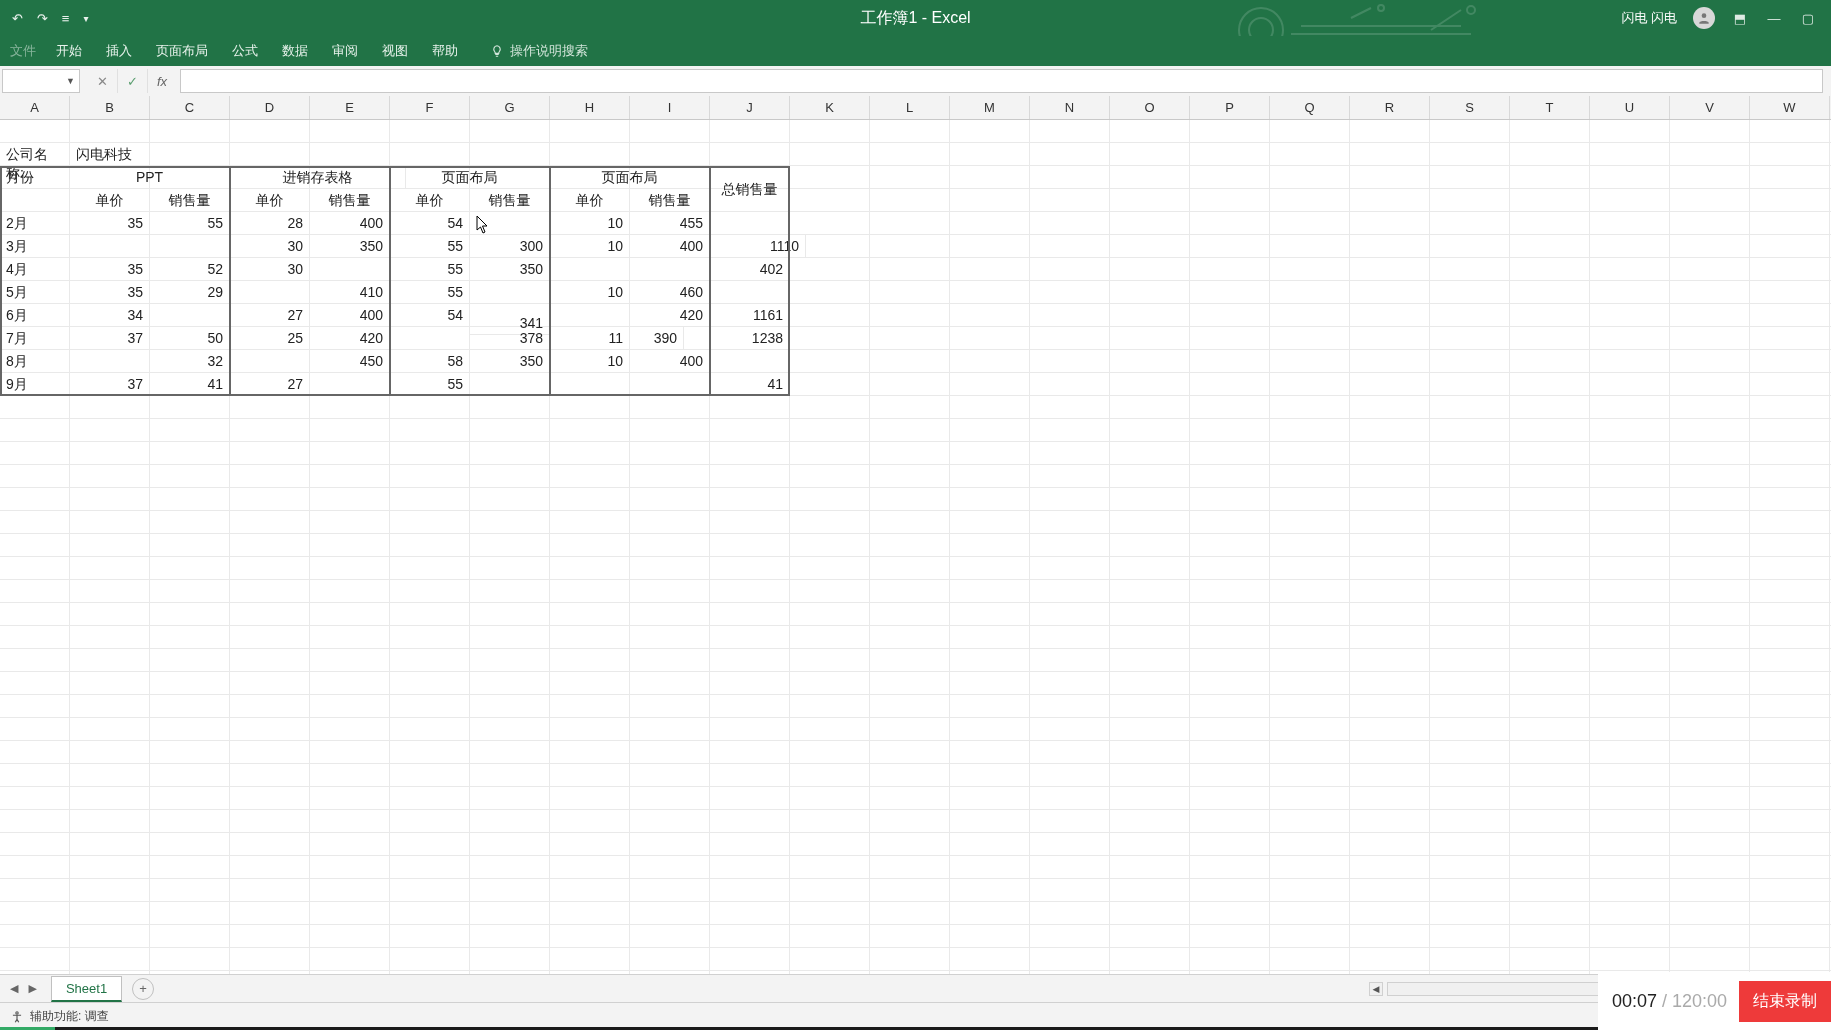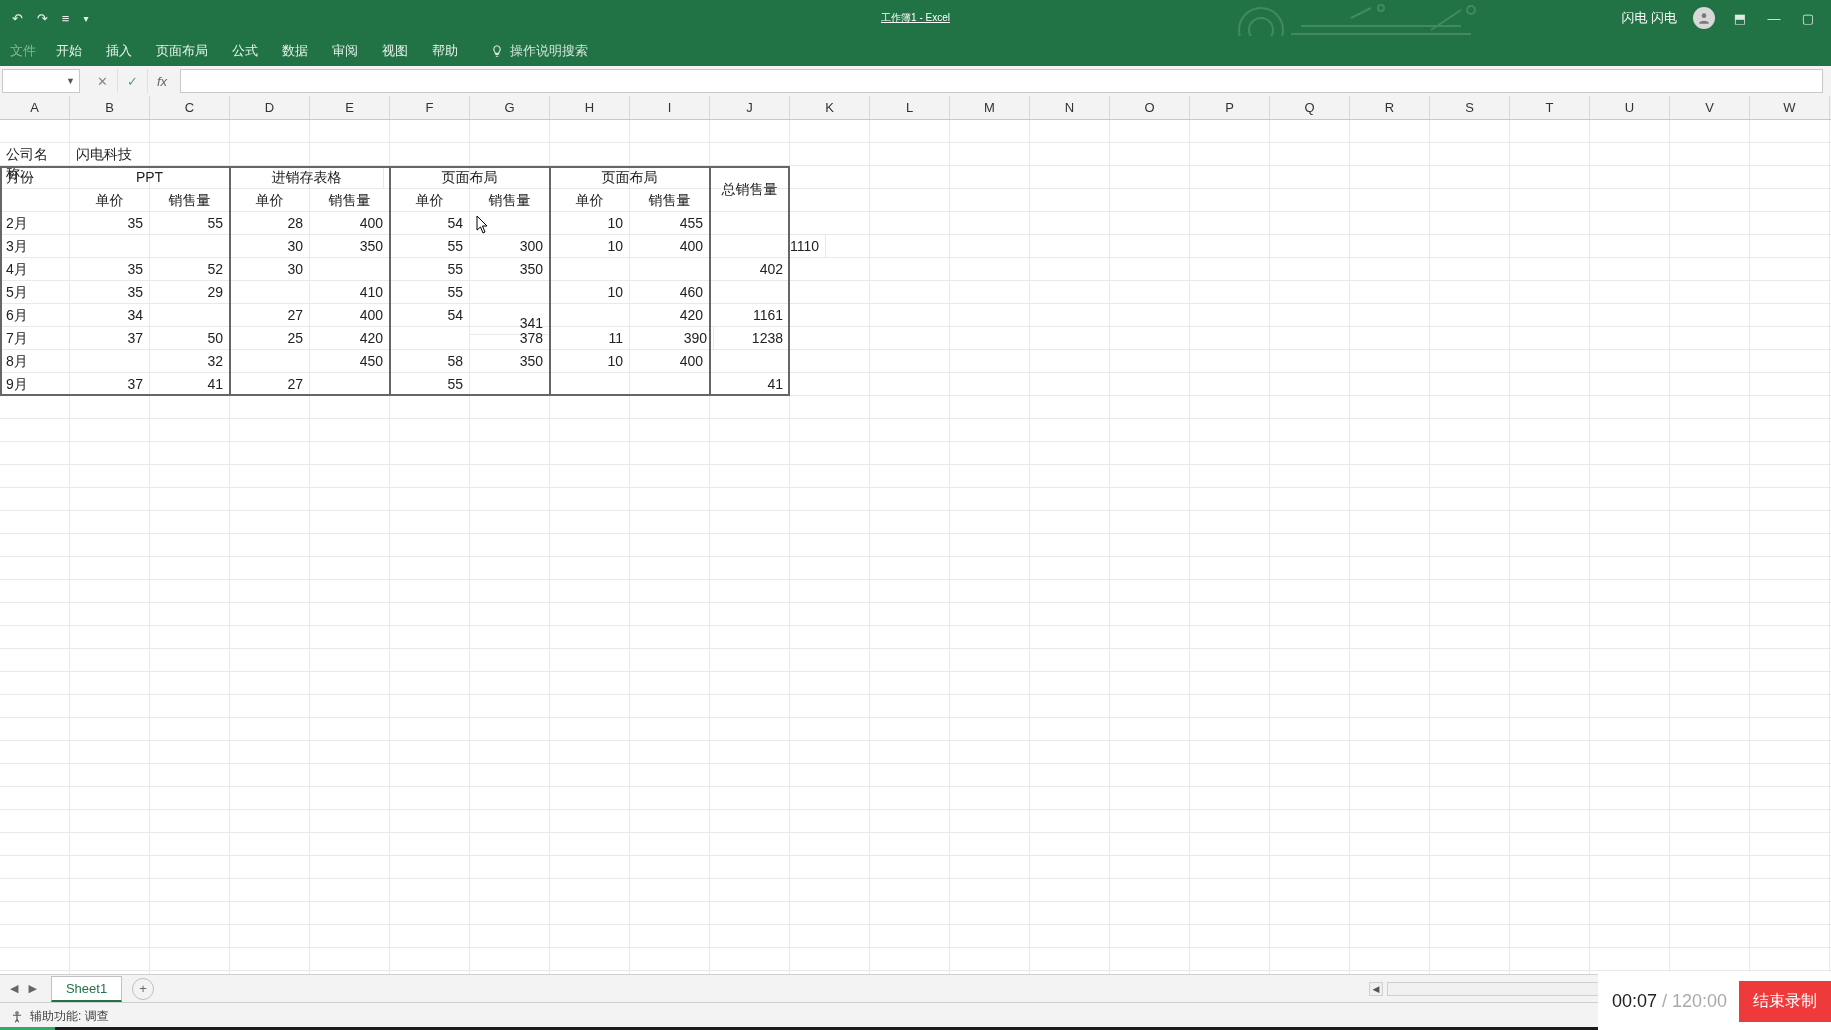--- a/index.html
+++ b/index.html
@@ -5,21 +5,21 @@
 * { margin: 0; padding: 0; box-sizing: border-box; font-family: "Microsoft YaHei", Arial, sans-serif; }
 html, body { width: 100%; height: 100%; overflow: hidden; background: #fff; }
 
 
 .titlebar {
   height: 36px; background: #217346; display: flex; align-items: center;
   color: #fff; font-size: 13px; position: relative;
 }
 .titlebar .qat { display: flex; align-items: center; gap: 14px; padding-left: 12px; }
 .titlebar .qat span { opacity: .9; cursor: pointer; }
-.titlebar .title { position: absolute; left: 50%; transform: translateX(-50%); font-size: 10px; text-decoration: underline; }
+.titlebar .title { position: absolute; left: 50%; transform: translateX(-50%); font-size: 16px; }
 .titlebar .right { margin-left: auto; display: flex; align-items: center; gap: 16px; padding-right: 14px; }
 .titlebar .avatar { width: 22px; height: 22px; border-radius: 50%; background: #d8d8d8; display: inline-flex; align-items: center; justify-content: center; color: #666; font-size: 12px; }
 .titlebar .winbtn { width: 18px; text-align: center; opacity: .85; cursor: pointer; }
 .titlebar .decor { position: absolute; right: 340px; top: 0; bottom: 0; width: 260px; opacity: .15; }
 .titlebar .decor svg { width: 100%; height: 100%; }
 
 
 .ribbon {
   height: 30px; background: #217346; display: flex; align-items: flex-end;
   padding-left: 6px; color: #e8f3ec; font-size: 13px; gap: 0;
@@ -253,21 +253,21 @@
       <div class="gridline-v" style="left: 1429px;"></div>
       <div class="gridline-v" style="left: 1509px;"></div>
       <div class="gridline-v" style="left: 1589px;"></div>
       <div class="gridline-v" style="left: 1669px;"></div>
       <div class="gridline-v" style="left: 1749px;"></div>
       <div class="gridline-v" style="left: 1829px;"></div>
       <div class="cell " style="left: 0px; top: 23px; width: 70px; height: 23px;">公司名称:</div>
       <div class="cell " style="left: 70px; top: 23px; width: 80px; height: 23px;">闪电科技</div>
       <div class="cell " style="left: 0px; top: 46px; width: 70px; height: 23px;">月份</div>
       <div class="cell center hdr" style="left: 70px; top: 46px; width: 160px; height: 23px;">PPT</div>
-      <div class="cell center hdr" style="left: 230px; top: 46px; width: 154px; height: 23px;">进销存表格</div>
+      <div class="cell center hdr" style="left: 230px; top: 46px; width: 176px; height: 23px;">进销存表格</div>
       <div class="cell center hdr" style="left: 390px; top: 46px; width: 160px; height: 23px;">页面布局</div>
       <div class="cell center hdr" style="left: 550px; top: 46px; width: 160px; height: 23px;">页面布局</div>
       <div class="cell center hdr" style="left: 710px; top: 46px; width: 80px; height: 46px; line-height: 42px;">总销售量</div>
       <div class="cell center" style="left: 70px; top: 69px; width: 80px; height: 23px;">单价</div>
       <div class="cell center" style="left: 150px; top: 69px; width: 80px; height: 23px;">销售量</div>
       <div class="cell center" style="left: 230px; top: 69px; width: 80px; height: 23px;">单价</div>
       <div class="cell center" style="left: 310px; top: 69px; width: 80px; height: 23px;">销售量</div>
       <div class="cell center" style="left: 390px; top: 69px; width: 80px; height: 23px;">单价</div>
       <div class="cell center" style="left: 470px; top: 69px; width: 80px; height: 23px;">销售量</div>
       <div class="cell center" style="left: 550px; top: 69px; width: 80px; height: 23px;">单价</div>
@@ -284,21 +284,21 @@
       <div class="cell " style="left: 710px; top: 92px; width: 80px; height: 23px;"></div>
       <div class="cell " style="left: 0px; top: 115px; width: 70px; height: 23px;">3月</div>
       <div class="cell " style="left: 70px; top: 115px; width: 80px; height: 23px;"></div>
       <div class="cell " style="left: 150px; top: 115px; width: 80px; height: 23px;"></div>
       <div class="cell right" style="left: 230px; top: 115px; width: 80px; height: 23px;">30</div>
       <div class="cell right" style="left: 310px; top: 115px; width: 80px; height: 23px;">350</div>
       <div class="cell right" style="left: 390px; top: 115px; width: 80px; height: 23px;">55</div>
       <div class="cell right" style="left: 470px; top: 115px; width: 80px; height: 23px;">300</div>
       <div class="cell right" style="left: 550px; top: 115px; width: 80px; height: 23px;">10</div>
       <div class="cell right" style="left: 630px; top: 115px; width: 80px; height: 23px;">400</div>
-      <div class="cell right" style="left: 746px; top: 115px; width: 80px; height: 23px;">1110</div>
+      <div class="cell right" style="left: 726px; top: 115px; width: 80px; height: 23px;">1110</div>
       <div class="cell " style="left: 0px; top: 138px; width: 70px; height: 23px;">4月</div>
       <div class="cell right" style="left: 70px; top: 138px; width: 80px; height: 23px;">35</div>
       <div class="cell right" style="left: 150px; top: 138px; width: 80px; height: 23px;">52</div>
       <div class="cell right" style="left: 230px; top: 138px; width: 80px; height: 23px;">30</div>
       <div class="cell " style="left: 310px; top: 138px; width: 80px; height: 23px;"></div>
       <div class="cell right" style="left: 390px; top: 138px; width: 80px; height: 23px;">55</div>
       <div class="cell right" style="left: 470px; top: 138px; width: 80px; height: 23px;">350</div>
       <div class="cell " style="left: 550px; top: 138px; width: 80px; height: 23px;"></div>
       <div class="cell " style="left: 630px; top: 138px; width: 80px; height: 23px;"></div>
       <div class="cell right" style="left: 710px; top: 138px; width: 80px; height: 23px;">402</div>
@@ -323,21 +323,21 @@
       <div class="cell right" style="left: 630px; top: 184px; width: 80px; height: 23px;">420</div>
       <div class="cell right" style="left: 710px; top: 184px; width: 80px; height: 23px;">1161</div>
       <div class="cell " style="left: 0px; top: 207px; width: 70px; height: 23px;">7月</div>
       <div class="cell right" style="left: 70px; top: 207px; width: 80px; height: 23px;">37</div>
       <div class="cell right" style="left: 150px; top: 207px; width: 80px; height: 23px;">50</div>
       <div class="cell right" style="left: 230px; top: 207px; width: 80px; height: 23px;">25</div>
       <div class="cell right" style="left: 310px; top: 207px; width: 80px; height: 23px;">420</div>
       <div class="cell " style="left: 390px; top: 207px; width: 80px; height: 23px;"></div>
       <div class="cell right" style="left: 470px; top: 207px; width: 80px; height: 23px;">378</div>
       <div class="cell right" style="left: 550px; top: 207px; width: 80px; height: 23px;">11</div>
-      <div class="cell right" style="left: 634px; top: 207px; width: 80px; height: 23px;">390</div>
+      <div class="cell right" style="left: 604px; top: 207px; width: 80px; height: 23px;">390</div>
       <div class="cell right" style="left: 710px; top: 207px; width: 80px; height: 23px;">1238</div>
       <div class="cell " style="left: 0px; top: 230px; width: 70px; height: 23px;">8月</div>
       <div class="cell " style="left: 70px; top: 230px; width: 80px; height: 23px;"></div>
       <div class="cell right" style="left: 150px; top: 230px; width: 80px; height: 23px;">32</div>
       <div class="cell " style="left: 230px; top: 230px; width: 80px; height: 23px;"></div>
       <div class="cell right" style="left: 310px; top: 230px; width: 80px; height: 23px;">450</div>
       <div class="cell right" style="left: 390px; top: 230px; width: 80px; height: 23px;">58</div>
       <div class="cell right" style="left: 470px; top: 230px; width: 80px; height: 23px;">350</div>
       <div class="cell right" style="left: 550px; top: 230px; width: 80px; height: 23px;">10</div>
       <div class="cell right" style="left: 630px; top: 230px; width: 80px; height: 23px;">400</div>

